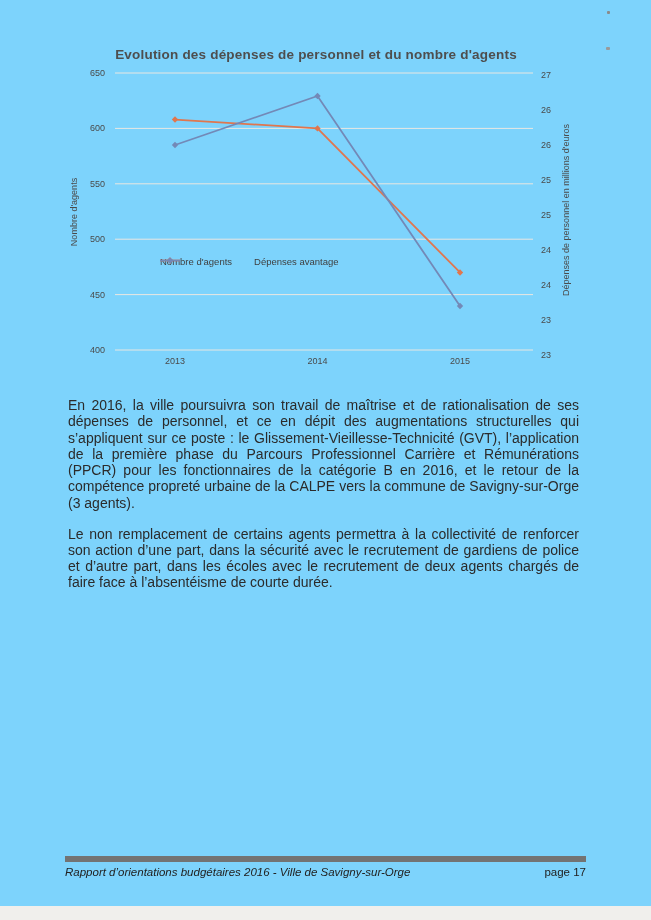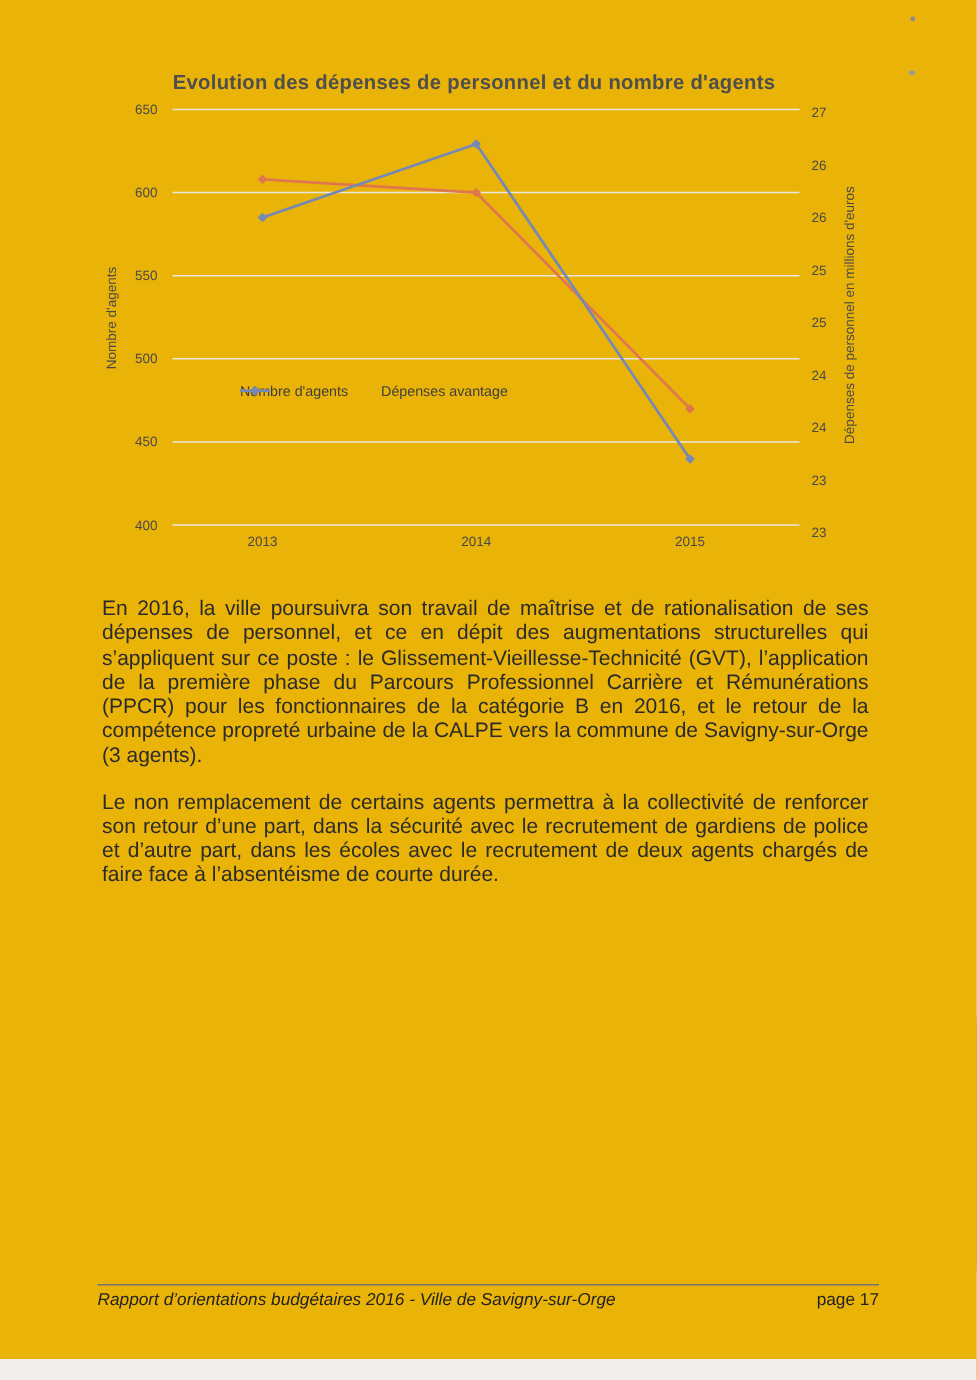--- a/index.html
+++ b/index.html
@@ -1,18 +1,18 @@
 <!DOCTYPE html>
 <html><head>
 <meta charset="utf-8">
 <style>
   html,body{margin:0;padding:0;}
   body{background:#ffffff;font-family:"Liberation Sans",sans-serif;}
   .page{
-    position:relative;width:651px;height:920px;background:#eab308;overflow:hidden;
+    position:relative;width:651px;height:920px;background:#7dd3fc;overflow:hidden;
   }
   
   .chart{
     position:absolute;left:65px;top:45px;width:520px;height:330px;
   }
   .chart-title{
     position:absolute;left:0;right:18px;top:2px;text-align:center;
     font-size:13.5px;font-weight:bold;color:#4e4e4e;letter-spacing:.2px;
   }
   .chart svg{position:absolute;left:0;top:0;}
@@ -26,21 +26,21 @@
   .legend-item svg{display:block;}
   
   .body-text{
     position:absolute;left:68px;top:397px;width:511px;
     font-size:14px;line-height:16.3px;color:#2b2b2b;text-align:justify;
   }
   .body-text p{margin:0 0 14.5px 0;}
   
   .footer{
     position:absolute;left:65px;right:65px;top:856px;
-    border-top:1px solid #737373;padding-top:4px;
+    border-top:6px solid #737373;padding-top:4px;
     display:flex;justify-content:space-between;align-items:baseline;
     font-size:11.5px;color:#222;
   }
   .footer .report-title{font-style:italic;}
   .footer .page-number{font-style:normal;}
   
   .speck{position:absolute;background:#8a8a8a;border-radius:1px;}
   .speck-1{left:607px;top:11px;width:3px;height:3px;}
   .speck-2{left:606px;top:47px;width:4px;height:3px;background:#9a9a9a;}
   .scan-shadow{position:absolute;left:0;right:0;top:906px;height:14px;background:#f0efec;}
@@ -101,21 +101,21 @@
             <line x1="0" y1="4.5" x2="20" y2="4.5" stroke="#7389b7" stroke-width="1.6"></line>
             <path d="M 10 1.2 L 13.3 4.5 L 10 7.8 L 6.7 4.5 Z" fill="#7389b7"></path>
           </svg>
           <span class="legend-label">Dépenses avantage</span>
         </span>
       </div>
   </div>
 
   <div class="body-text">
     <p>En 2016, la ville poursuivra son travail de maîtrise et de rationalisation de ses dépenses de personnel, et ce en dépit des augmentations structurelles qui s’appliquent sur ce poste : le Glissement-Vieillesse-Technicité (GVT), l’application de la première phase du Parcours Professionnel Carrière et Rémunérations (PPCR) pour les fonctionnaires de la catégorie B en 2016, et le retour de la compétence propreté urbaine de la CALPE vers la commune de Savigny-sur-Orge (3 agents).</p>
-    <p>Le non remplacement de certains agents permettra à la collectivité de renforcer son retour d’une part, dans la sécurité avec le recrutement de gardiens de police et d’autre part, dans les écoles avec le recrutement de deux agents chargés de faire face à l’absentéisme de courte durée.</p>
+    <p>Le non remplacement de certains agents permettra à la collectivité de renforcer son action d’une part, dans la sécurité avec le recrutement de gardiens de police et d’autre part, dans les écoles avec le recrutement de deux agents chargés de faire face à l’absentéisme de courte durée.</p>
   </div>
 
   <div class="footer">
     <span class="report-title">Rapport d’orientations budgétaires 2016 - Ville de Savigny-sur-Orge</span>
     <span class="page-number">page 17</span>
   </div>
 
   <div class="speck speck-1"></div>
   <div class="speck speck-2"></div>
   <div class="scan-shadow"></div>

